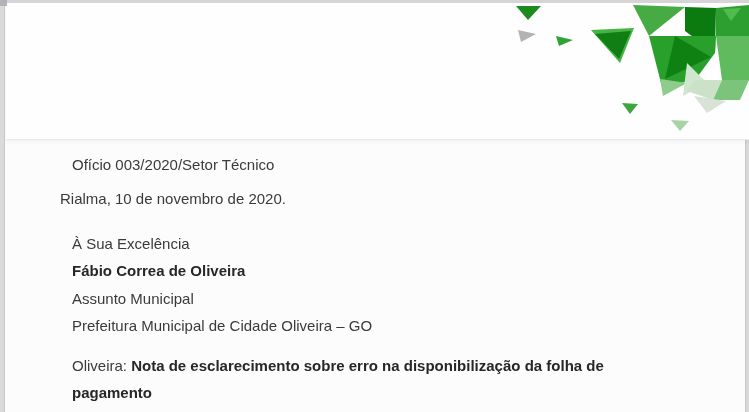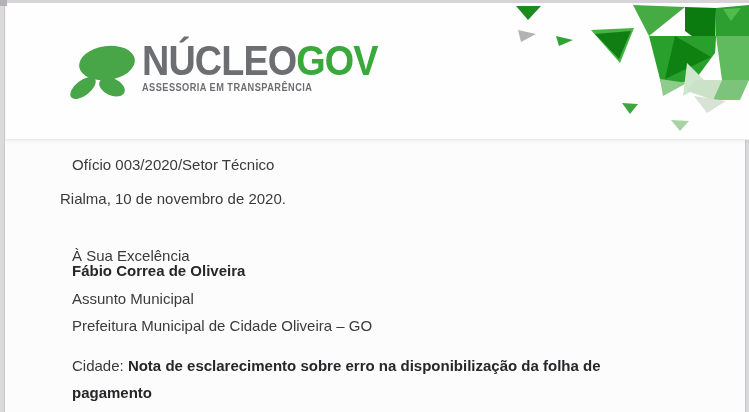--- a/index.html
+++ b/index.html
@@ -39,49 +39,36 @@
   .logo-tagline {
     margin-top: 1px; font-size: 10px; font-weight: 700; letter-spacing: 0.5px;
     color: #6d6e71; transform: scaleX(0.92); transform-origin: left center; white-space: nowrap;
   }
   .deco { position: absolute; top: 0; right: 0; z-index: 4; display: block; }
 
   
   .line { position: absolute; left: 72px; font-size: 15px; line-height: 20px; }
   .ref        { top: 155px; }
   .date       { top: 189px; left: 60px; right: 90px; text-align: left; }
-  .salutation { top: 234px; margin-top: 12px; }
+  .salutation { top: 234px; }
   .name       { top: 261px; font-weight: 700; color: #27272a; }
   .role       { top: 289px; }
   .org        { top: 316px; }
   .subject    { top: 352px; width: 578px; line-height: 27px; }
   .subject .bold { font-weight: 700; color: #27272a; }
 </style>
 </head>
 <body>
 
 <div class="screen">
 
   <div class="left-margin"></div>
   <div class="scrollbar-track"></div>
 
   <header class="letterhead">
-    <div class="logo">
-      <svg class="logo-icon" width="70" height="56" viewBox="0 0 70 56">
-        <ellipse cx="39" cy="19" rx="28" ry="17" fill="#48a548" transform="rotate(-8 39 19)"></ellipse>
-        <ellipse cx="15" cy="44" rx="15" ry="7.5" fill="#48a548" transform="rotate(-38 15 44)"></ellipse>
-        <ellipse cx="44" cy="43" rx="13.5" ry="8.5" fill="#48a548" transform="rotate(24 44 43)"></ellipse>
-      </svg>
-      <div class="logo-text">
-        <div class="logo-name">
-          <span class="gray">NÚCLEO</span><span class="green">GOV</span>
-        </div>
-        <div class="logo-tagline">ASSESSORIA EM TRANSPARÊNCIA</div>
-      </div>
-    </div>
 
     <svg class="deco" width="270" height="132" viewBox="0 0 270 132">
 
       <polygon points="37,3 62,3 49,17" fill="#1d8a1f"></polygon>
       <polygon points="39,27 57,31 42,39" fill="#b3b3b6"></polygon>
       <polygon points="77,33 94,37 80,43" fill="#2fa435"></polygon>
       <polygon points="112,27 155,25 141,60" fill="#45b442"></polygon>
       <polygon points="116,31 152,28 140,56" fill="#107e13"></polygon>
       <polygon points="143,100 159,101 151,111" fill="#3fa53f"></polygon>
       <polygon points="192,117 210,118 201,128" fill="#a8d3a5"></polygon>
@@ -105,18 +92,18 @@
   <div class="corner-notch"></div>
 
   <main>
     <div class="line ref">Ofício 003/2020/Setor Técnico</div>
     <div class="line date">Rialma, 10 de novembro de 2020.</div>
     <div class="line salutation">À Sua Excelência</div>
     <div class="line name">Fábio Correa de Oliveira</div>
     <div class="line role">Assunto Municipal</div>
     <div class="line org">Prefeitura Municipal de Cidade Oliveira – GO</div>
     <div class="line subject">
-      <span>Cidade:</span>
+      <span>Oliveira:</span>
       <span class="bold">Nota de esclarecimento sobre erro na disponibilização da folha de pagamento</span>
     </div>
   </main>
 
 </div>
 
 </body></html>

